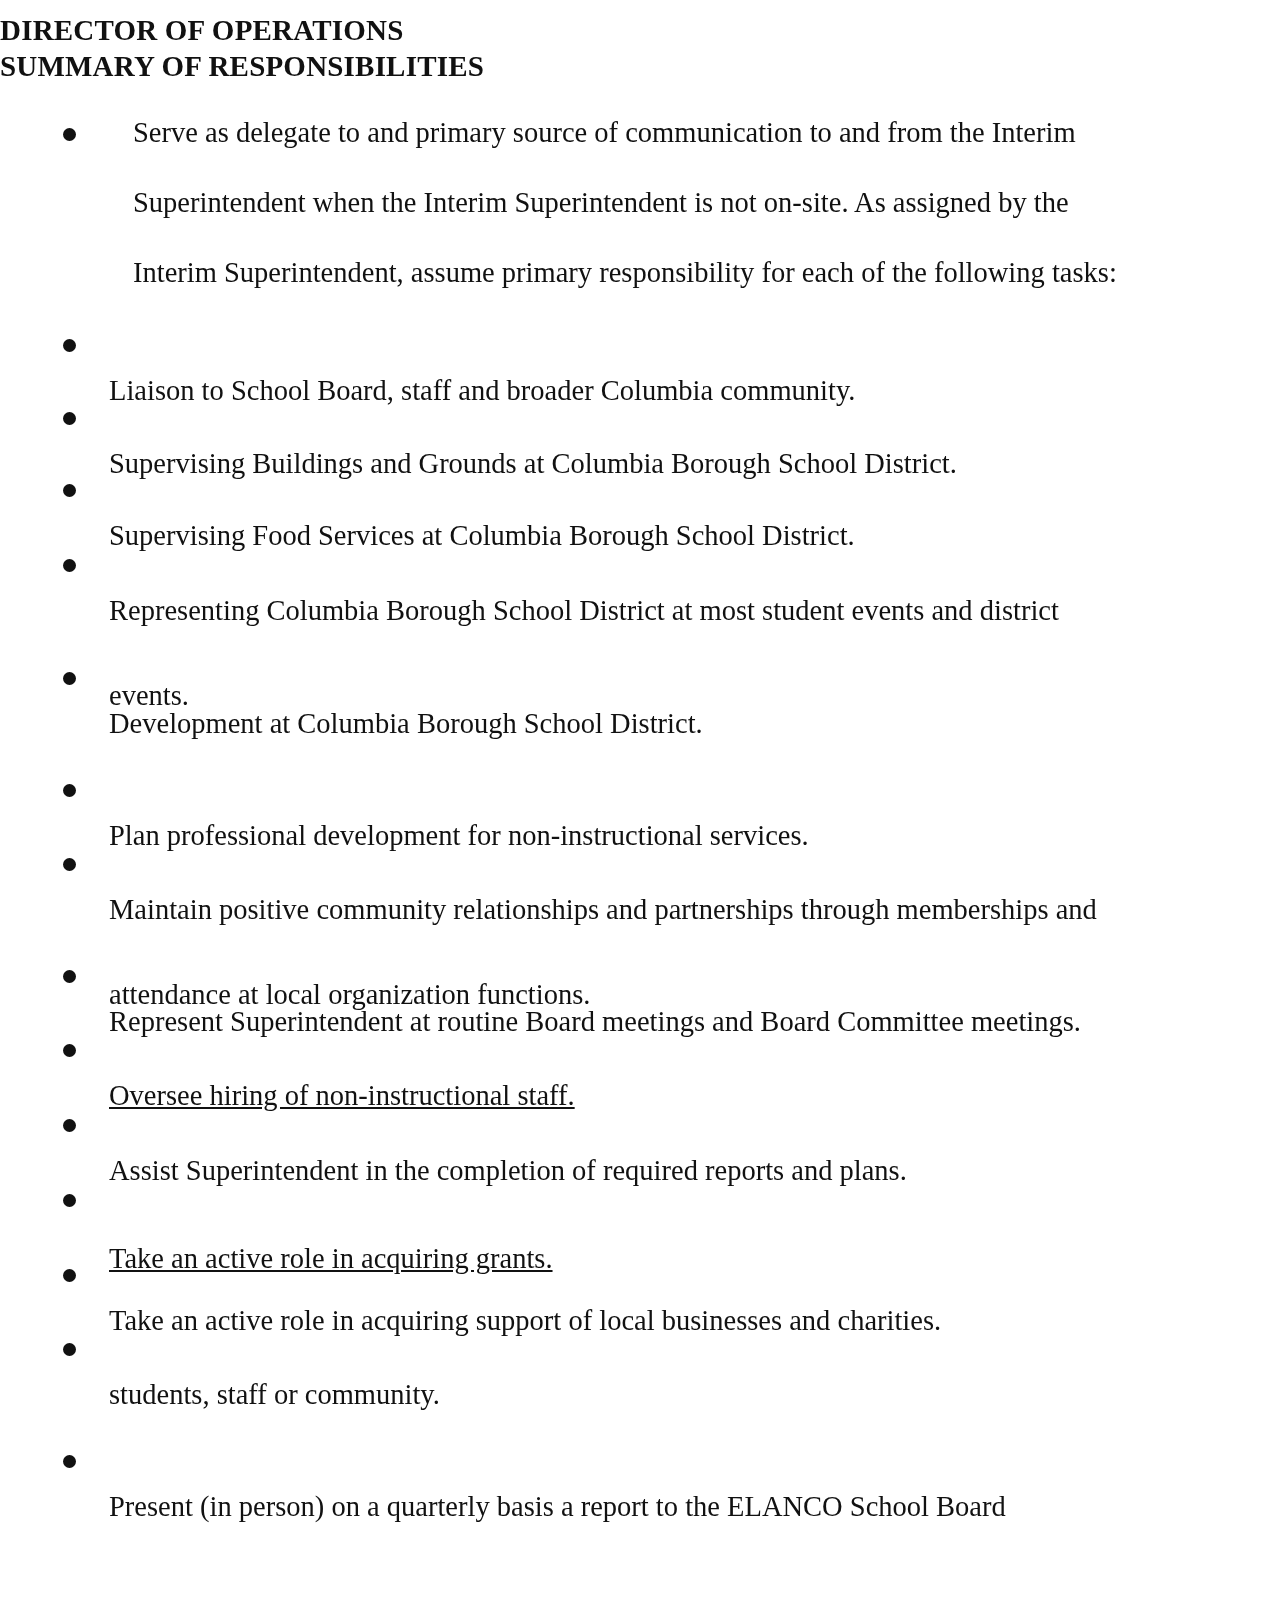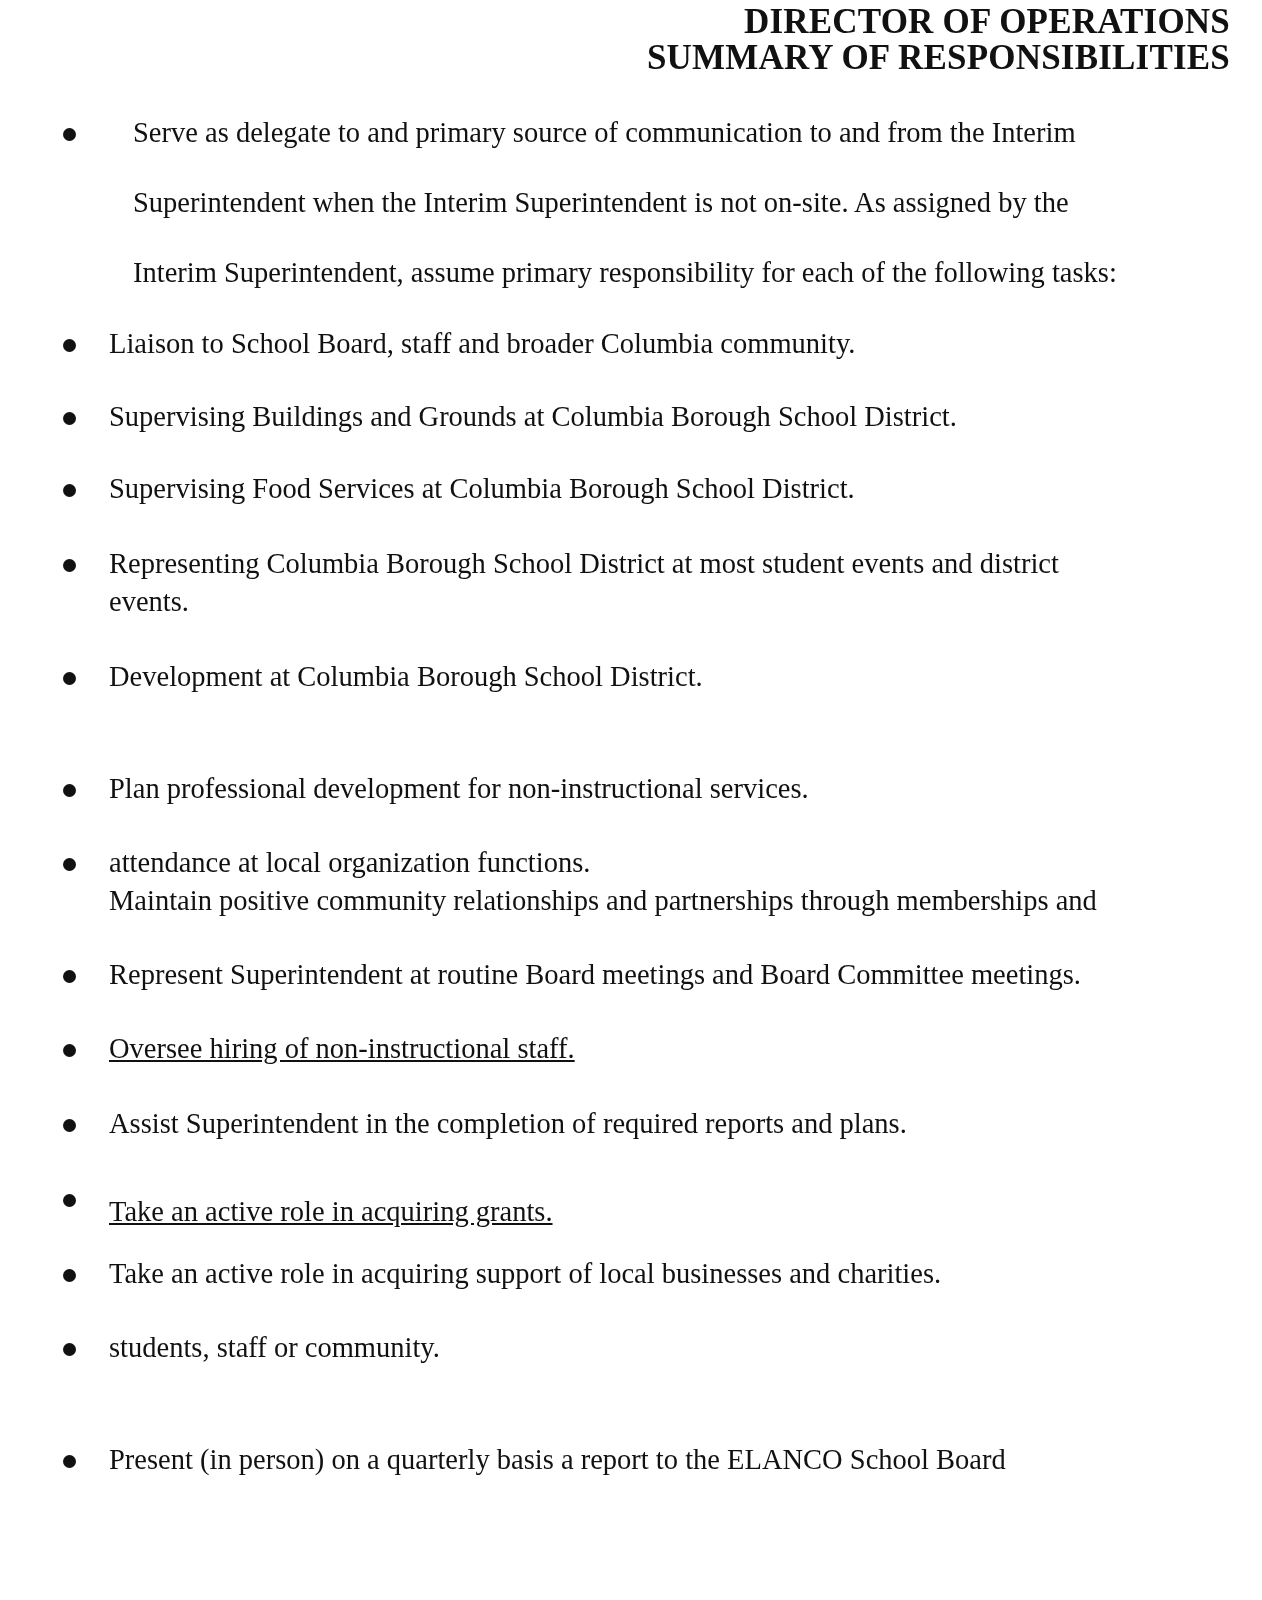--- a/index.html
+++ b/index.html
@@ -10,26 +10,26 @@
     body {
       width: 1262px;
       height: 1600px;
       position: relative;
       overflow: hidden;
       font-family: "Liberation Serif", "DejaVu Serif", serif;
       color: #111111;
     }
     .title-block {
       position: absolute;
-      top: 4px;
+      top: 12px;
       left: 0;
       width: 1230px;
-      text-align: right;
+      text-align: left;
       font-weight: bold;
-      font-size: 35px;
+      font-size: 29px;
       line-height: 36px;
       letter-spacing: 0.2px;
     }
     .title-line { display: block; }
     .item {
       position: absolute;
       left: 0;
       width: 1262px;
     }
     .bullet {
@@ -42,21 +42,21 @@
     }
     .item-text {
       position: absolute;
       left: 109px;
       width: 1110px;
       font-size: 28.5px;
       white-space: nowrap;
     }
     .item-text span { display: block; }
     .lh-wide span { line-height: 70px; margin-left: 24px; }
-    .lh-normal span { line-height: 37.5px; }
+    .lh-normal span { line-height: 37.5px; margin-top: 47px; }
   </style>
 </head>
 <body>
 
 <div class="title-block">
   <span class="title-line">DIRECTOR OF OPERATIONS</span>
   <span class="title-line">SUMMARY OF RESPONSIBILITIES</span>
 </div>
 
 <div>
@@ -109,22 +109,22 @@
   <div class="item" style="top:767px;">
     <div class="bullet" style="top:17px;"></div>
     <div class="item-text lh-normal" style="top:3px;">
       <span>Plan professional development for non-instructional services.</span>
     </div>
   </div>
 
   <div class="item" style="top:841px;">
     <div class="bullet" style="top:17px;"></div>
     <div class="item-text lh-normal" style="top:3px;">
+      <span>Maintain positive community relationships and partnerships through memberships and</span>
       <span>attendance at local organization functions.</span>
-      <span>Maintain positive community relationships and partnerships through memberships and</span>
     </div>
   </div>
 
   <div class="item" style="top:953px;">
     <div class="bullet" style="top:17px;"></div>
     <div class="item-text lh-normal" style="top:3px;">
       <span>Represent Superintendent at routine Board meetings and Board Committee meetings.</span>
     </div>
   </div>
 

